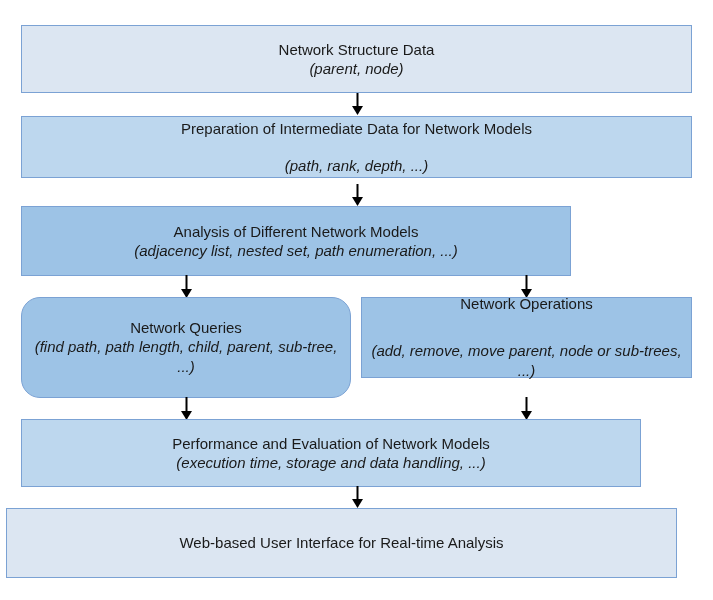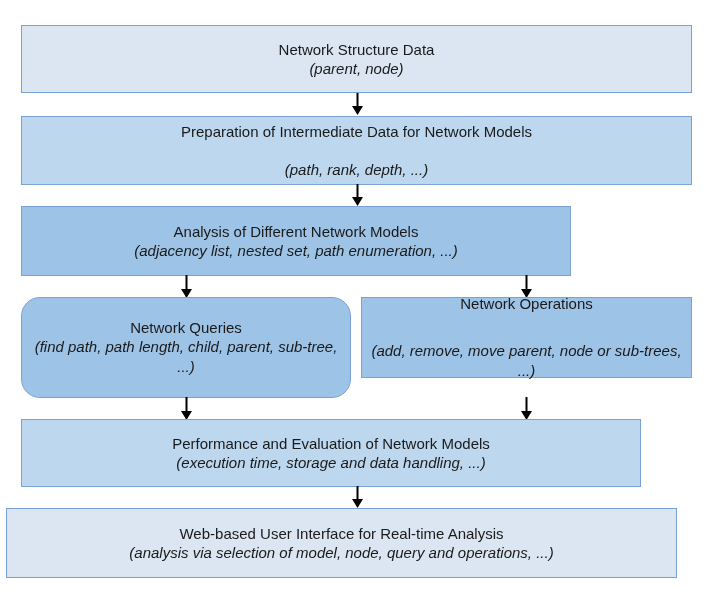--- a/index.html
+++ b/index.html
@@ -57,21 +57,21 @@
 
   
   .branch .sub {
     white-space: normal;
     line-height: 1.32;
   }
   .branch .title { font-size: 15px; }
 
   
   #node-source        { left: 21px;  top: 25px;  width: 671px; height: 68px; }
-  #node-preparation   { left: 21px;  top: 116px; width: 671px; height: 69px; gap: 18px; }
+  #node-preparation   { left: 21px;  top: 116px; width: 671px; height: 62px; gap: 18px; }
   #node-analysis      { left: 21px;  top: 206px; width: 550px; height: 70px; }
   #node-queries       { left: 21px;  top: 297px; width: 330px; height: 101px; }
   #node-operations    { left: 361px; top: 297px; width: 331px; height: 81px; gap: 28px; }
   #node-performance   { left: 21px;  top: 419px; width: 620px; height: 68px; }
   #node-webui         { left: 6px;  top: 508px; width: 671px; height: 70px; }
 
   .arrow {
     position: absolute;
   }
   .arrow svg { display: block; }
@@ -155,16 +155,15 @@
 
   <div class="arrow" style="left:349px; top:486px;">
     <svg width="17" height="23" viewBox="0 0 17 23">
       <line x1="8.5" y1="0" x2="8.5" y2="15" stroke="#000000" stroke-width="2"></line>
       <polygon points="3,13 14,13 8.5,22" fill="#000000"></polygon>
     </svg>
   </div>
 
   <div class="node tint-1" id="node-webui" style="background: rgb(220, 230, 242);">
     <div class="title">Web-based User Interface for Real-time Analysis</div>
-    <div class="sub">(analysis via selection of model, node, query and operations, ...)</div>
   </div>
 
 </div>
 
 </body></html>

